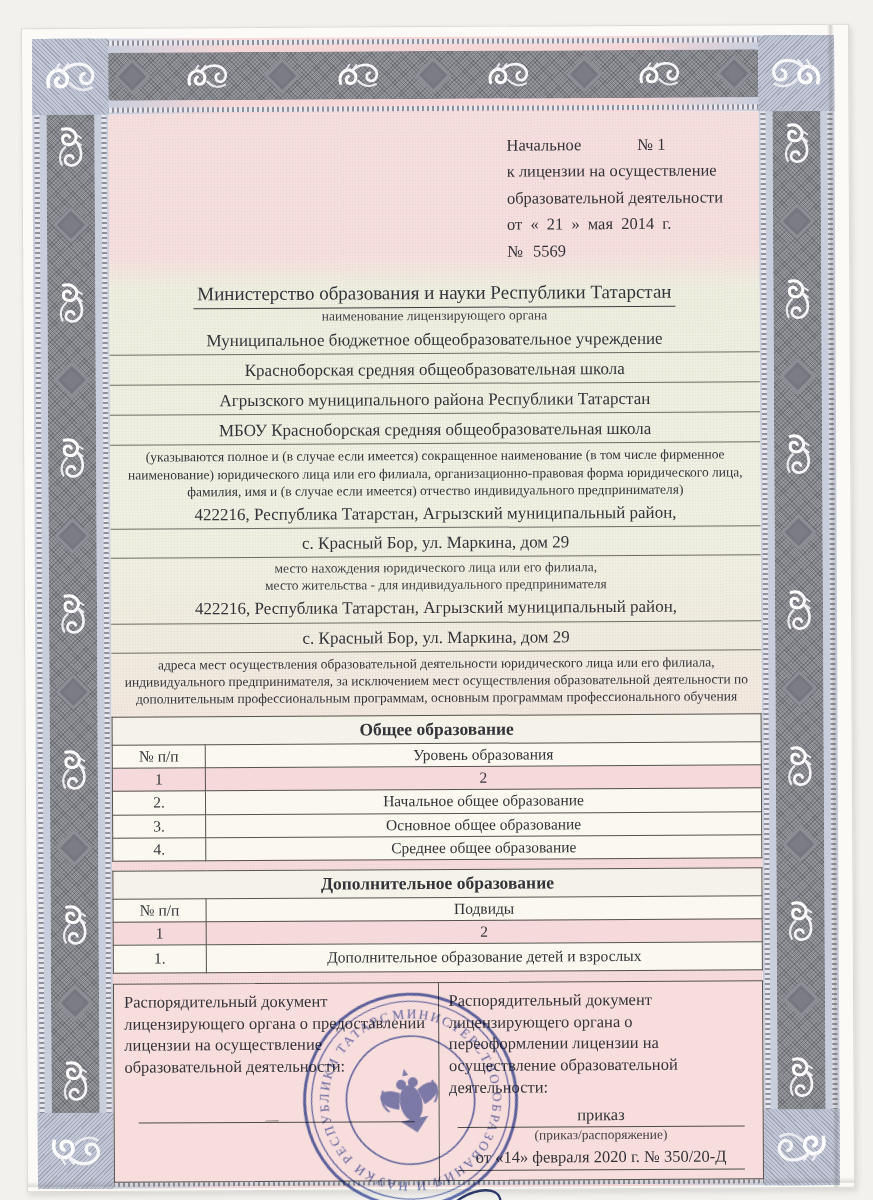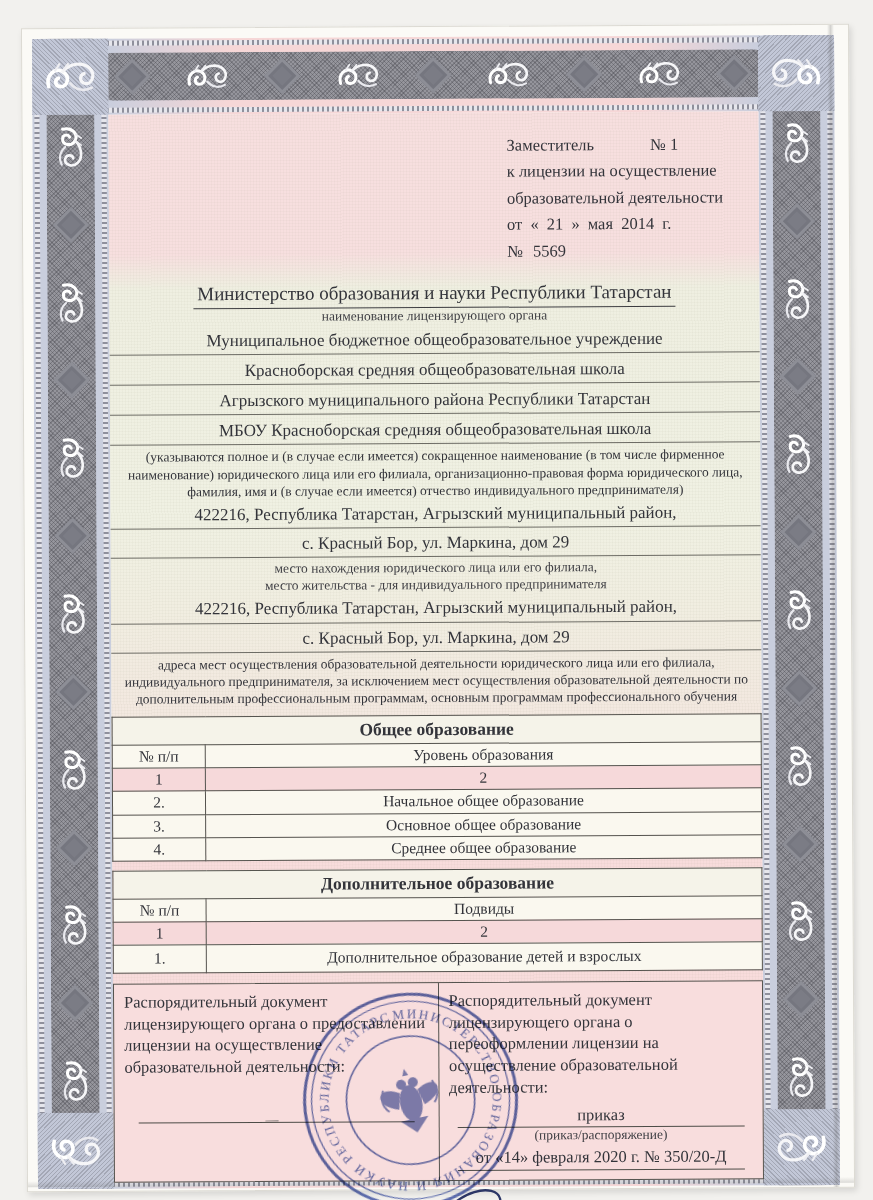--- a/index.html
+++ b/index.html
@@ -242,21 +242,21 @@
   <div class="corner corner-br">
       <svg class="scroll" viewBox="0 0 52 30">
         <use href="#scrollG"></use>
       </svg>
     </div>
 
   <div class="doc-inner">
 
     <div class="appendix-block">
       <div class="appendix-row">
-        <span>Заместитель</span>
+        <span>Начальное</span>
         <span>№ 1</span>
       </div>
       <div>к лицензии на осуществление</div>
       <div>образовательной деятельности</div>
       <div style="word-spacing:4px;">от « 21 » мая  2014 г.</div>
       <div style="word-spacing:6px;">№  5569</div>
     </div>
 
     <div class="center ministry-name">
       <span>Министерство образования и науки Республики Татарстан</span>

